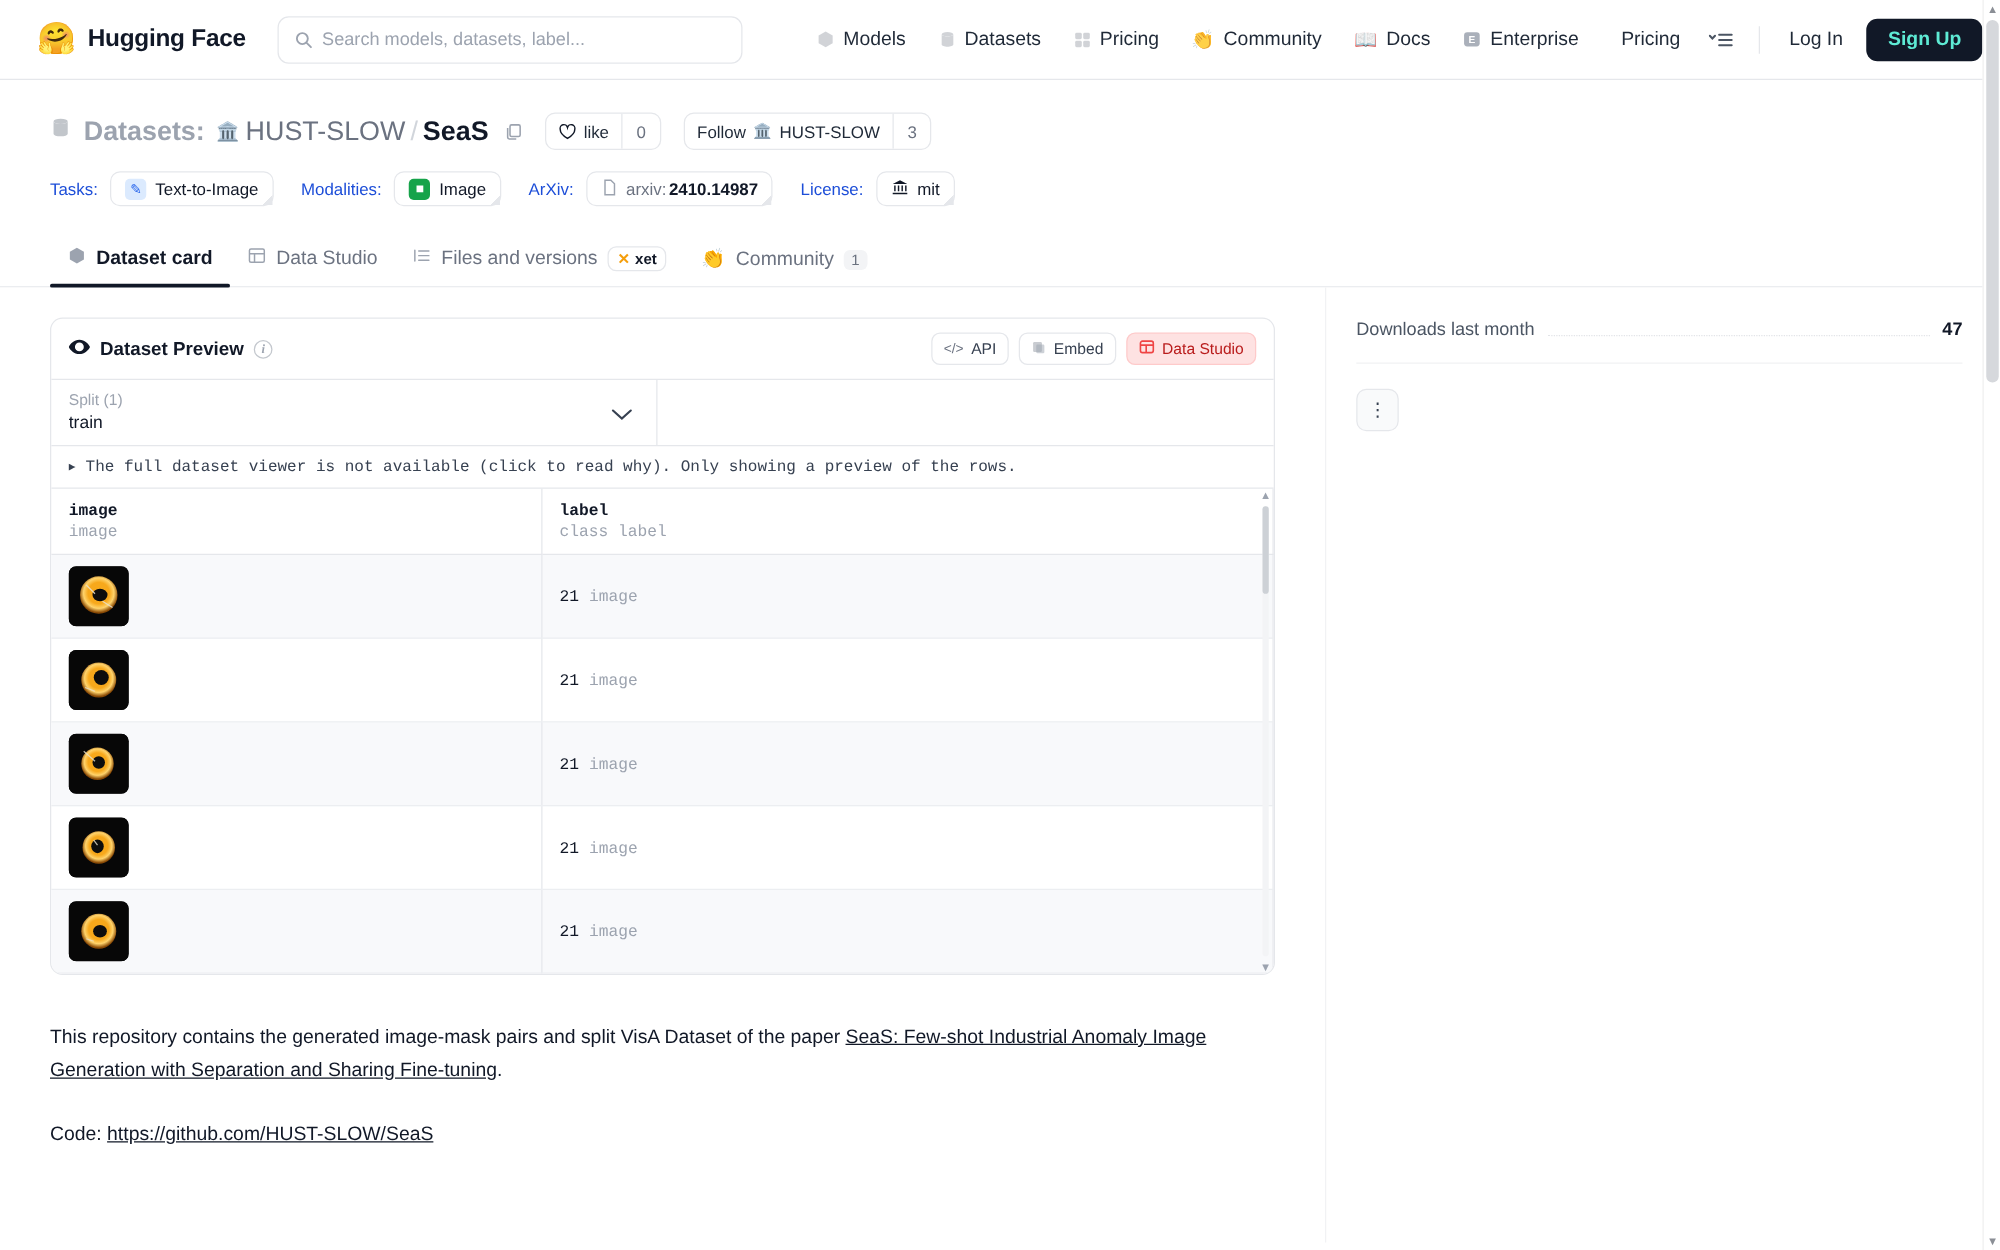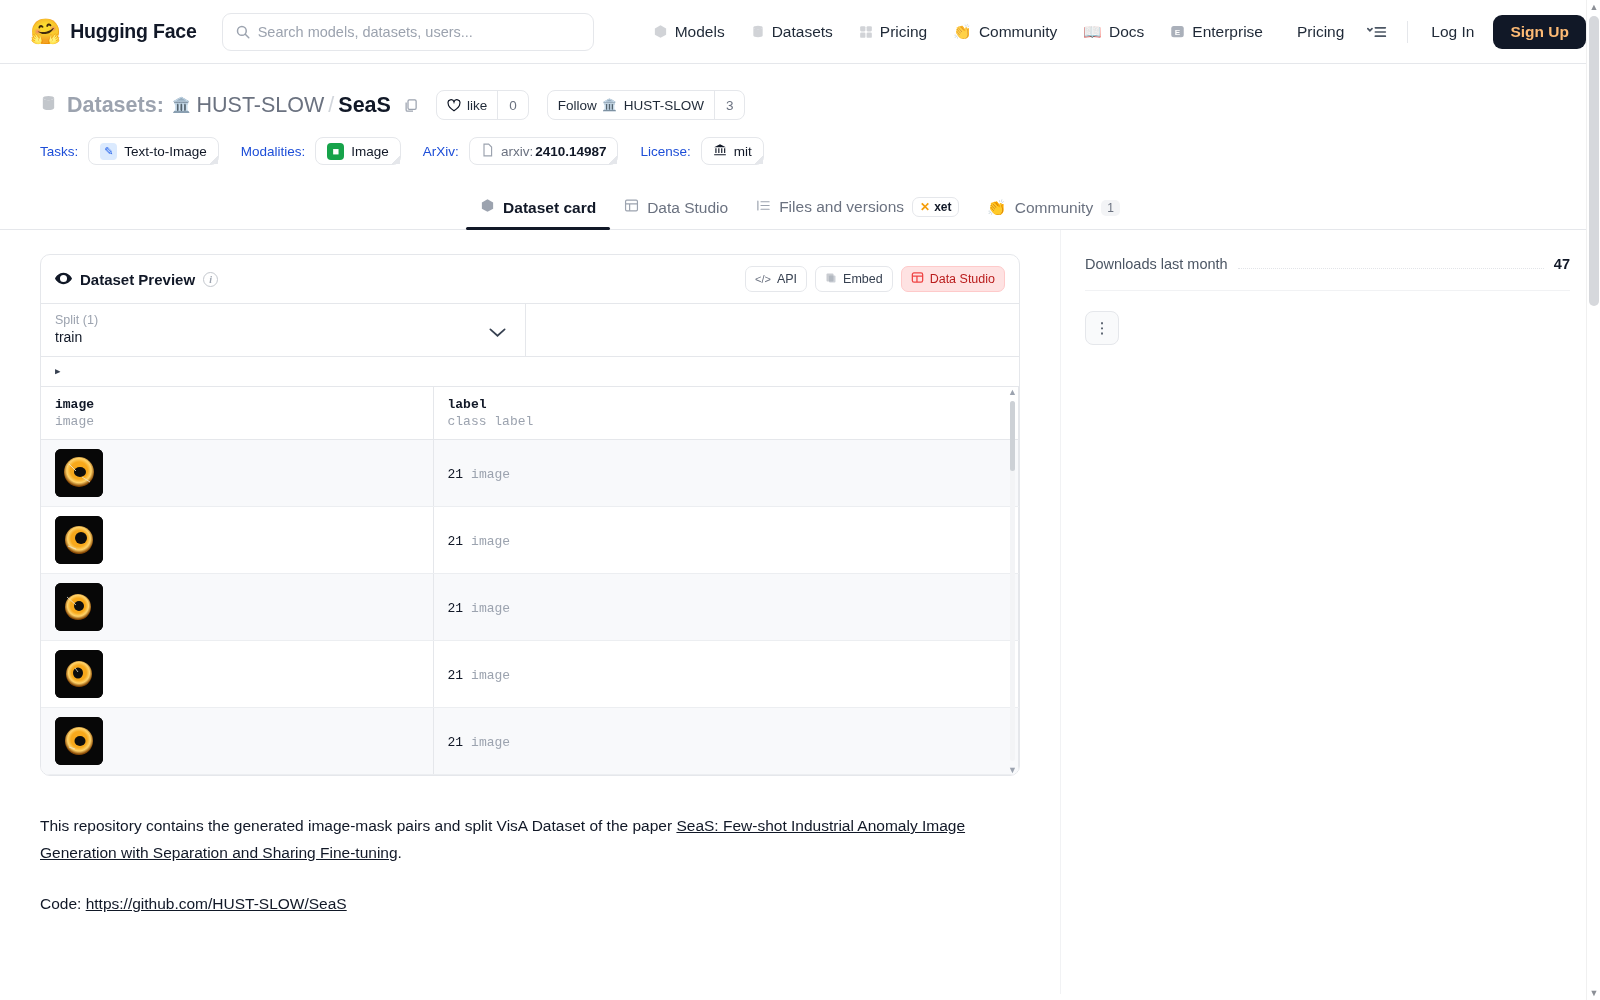--- a/index.html
+++ b/index.html
@@ -30,21 +30,21 @@
     display: flex; align-items: center; gap: 7px;
     font-size: 15.5px; color: #1f2937; padding: 6px 13px; border-radius: 7px;
     white-space: nowrap;
   }
   .nav-ico { font-size: 15px; opacity: .85; display:inline-flex; }
   .nav-right { display: flex; align-items: center; margin-left: auto; gap: 0; }
   .nav-plain { font-size: 15.5px; color: #1f2937; padding: 6px 13px; white-space: nowrap; }
   .burger { padding: 6px 10px; color:#4b5563; display:flex; align-items:center; }
   .divider-v { width: 1px; height: 22px; background: #e5e7eb; margin: 0 10px; }
   .signup {
-    background: #111827; color: #fdba74; font-size: 15.5px; font-weight: 600;
+    background: #111827; color: #5eead4; font-size: 15.5px; font-weight: 600;
     padding: 8px 17px; border-radius: 9px; margin-left: 6px;
   }
 
   
   .repo-header { padding: 26px 28px 0 40px; }
   .repo-title { display: flex; align-items: center; gap: 0; flex-wrap: wrap; }
   .ds-ico { font-size: 19px; margin-right: 10px; opacity:.75; }
   .ds-word { font-size: 21.5px; font-weight: 600; color: #9ca3af; margin-right: 9px; }
   .owner-ava { font-size: 15px; margin-right: 5px; }
   .owner { font-size: 21.5px; color: #6b7280; font-weight: 500; }
@@ -70,21 +70,21 @@
   .tag .tico { width: 17px; height: 17px; border-radius: 4px; display:inline-flex;
     align-items:center; justify-content:center; font-size: 11px; color:#fff; }
   .tag.folded::after{
     content:""; position:absolute; right:0; bottom:0; width: 8px; height: 8px;
     background: linear-gradient(135deg, transparent 50%, #e5e7eb 50%);
   }
   .tag .muted { color: #6b7280; }
 
   
   .tabs { display: flex; align-items: flex-end; gap: 0; padding: 0 40px;
-    margin-top: 22px; border-bottom: 1px solid #e5e7eb; justify-content: center; }
+    margin-top: 22px; border-bottom: 1px solid #e5e7eb; }
   .tab { display: flex; align-items: center; gap: 8px; padding: 10px 14px 12px 14px;
     font-size: 15.5px; color: #6b7280; position: relative; white-space: nowrap; }
   .tab.active { color: #111827; font-weight: bold; }
   .tab.active::after { content:""; position:absolute; left:0; right:0; bottom:-1px;
     height: 3px; background: #111827; border-radius: 2px; }
   .xet-badge { display:inline-flex; align-items:center; gap:4px; border:1px solid #e5e7eb;
     border-radius: 7px; padding: 2px 7px; font-size: 12px; font-weight: 700; color:#111827; background:#fff; }
   .xet-x { color: #f59e0b; font-weight: 800; font-size: 12px; }
   .tab-count { background:#f3f4f6; color:#6b7280; font-size:12px; border-radius:5px; padding:1px 6px; }
 
@@ -167,21 +167,21 @@
     <div class="brand">
       <span class="brand-logo">🤗</span>
       <span class="brand-name">Hugging Face</span>
     </div>
 
     <div class="searchbox">
       <svg width="15" height="15" viewBox="0 0 24 24" fill="none" stroke="#9ca3af" stroke-width="2.4">
         <circle cx="11" cy="11" r="7"></circle>
           <line x1="16.5" y1="16.5" x2="22" y2="22" stroke-linecap="round"></line>
       </svg>
-      <span class="ph">Search models, datasets, users...</span>
+      <span class="ph">Search models, datasets, label...</span>
     </div>
 
     <div class="nav-links">
       <div class="nav-item">
         <span class="nav-ico">
           <svg width="15" height="15" viewBox="0 0 24 24" fill="#c9ccd1">
               <path d="M12 2l9 5v10l-9 5-9-5V7z"></path>
             </svg>
         </span>
         <span>Models</span>
@@ -402,20 +402,21 @@
               <svg width="19" height="12" viewBox="0 0 24 14" fill="none" stroke="#374151" stroke-width="2.2" stroke-linecap="round">
                   <path d="M3 3l9 8 9-8"></path>
                 </svg>
             </span>
           </div>
           <div class="split-rest"></div>
         </div>
 
         <div class="notice">
           <span class="tri">▶</span>
+          <span>The full dataset viewer is not available (click to read why). Only showing a preview of the rows.</span>
         </div>
 
         <div class="tbl-wrap">
           <table class="preview">
             <colgroup>
                 <col style="width:392px">
                 <col>
               </colgroup>
             <thead>
               <tr>

